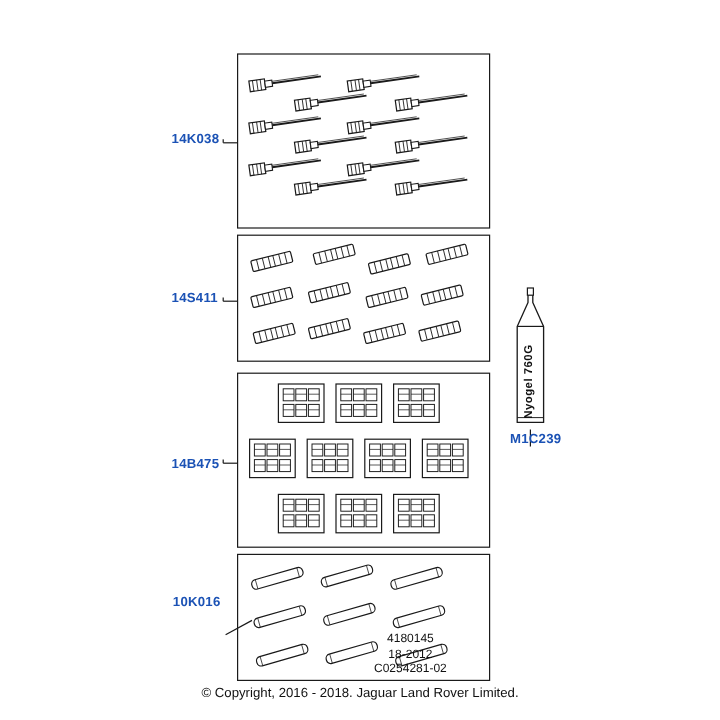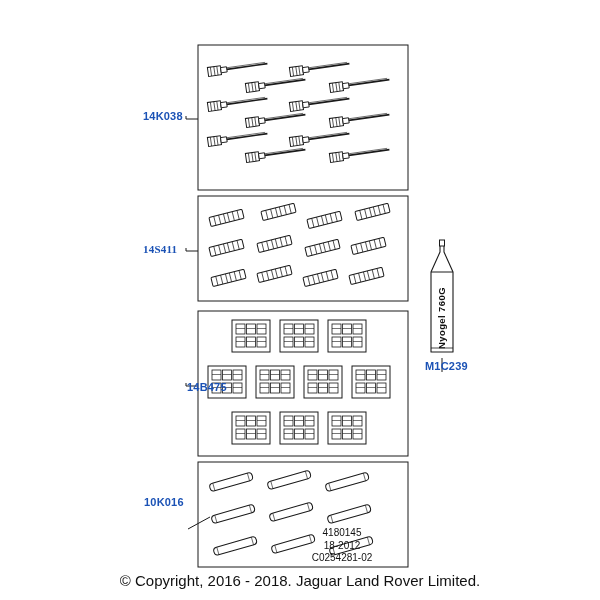--- a/index.html
+++ b/index.html
@@ -27,22 +27,22 @@
   }
   .label {
     position: absolute;
     color: #1b52b5;
     font-weight: bold;
     font-size: 11px;
     letter-spacing: 0.2px;
     white-space: nowrap;
   }
   .label-14k038 { left: 143px; top: 110px; }
-  .label-14s411 { left: 143px; top: 243px; font-family: Liberation Serif, serif; }
-  .label-14b475 { left: 143px; top: 381px; margin-left: 44px; }
+  .label-14s411 { left: 143px; top: 243px; }
+  .label-14b475 { left: 143px; top: 381px; }
   .label-10k016 { left: 144px; top: 496px; }
   .label-m1c239 { left: 425px; top: 360px; }
 
   .footer {
     position: absolute;
     right: 118px;
     top: 527px;
     width: 120px;
     text-align: center;
     font-size: 10px;
@@ -50,21 +50,21 @@
     line-height: 12.5px;
   }
   .footer div { white-space: nowrap; }
 
   .copyright {
     position: absolute;
     left: 0;
     top: 572px;
     width: 600px;
     text-align: center;
-    font-size: 15px;
+    font-size: 11px;
     color: #111111;
   }
 
   .tube-text {
     position: absolute;
     left: 432px;
     top: 278px;
     width: 18px;
     height: 80px;
     font-size: 9.5px;

